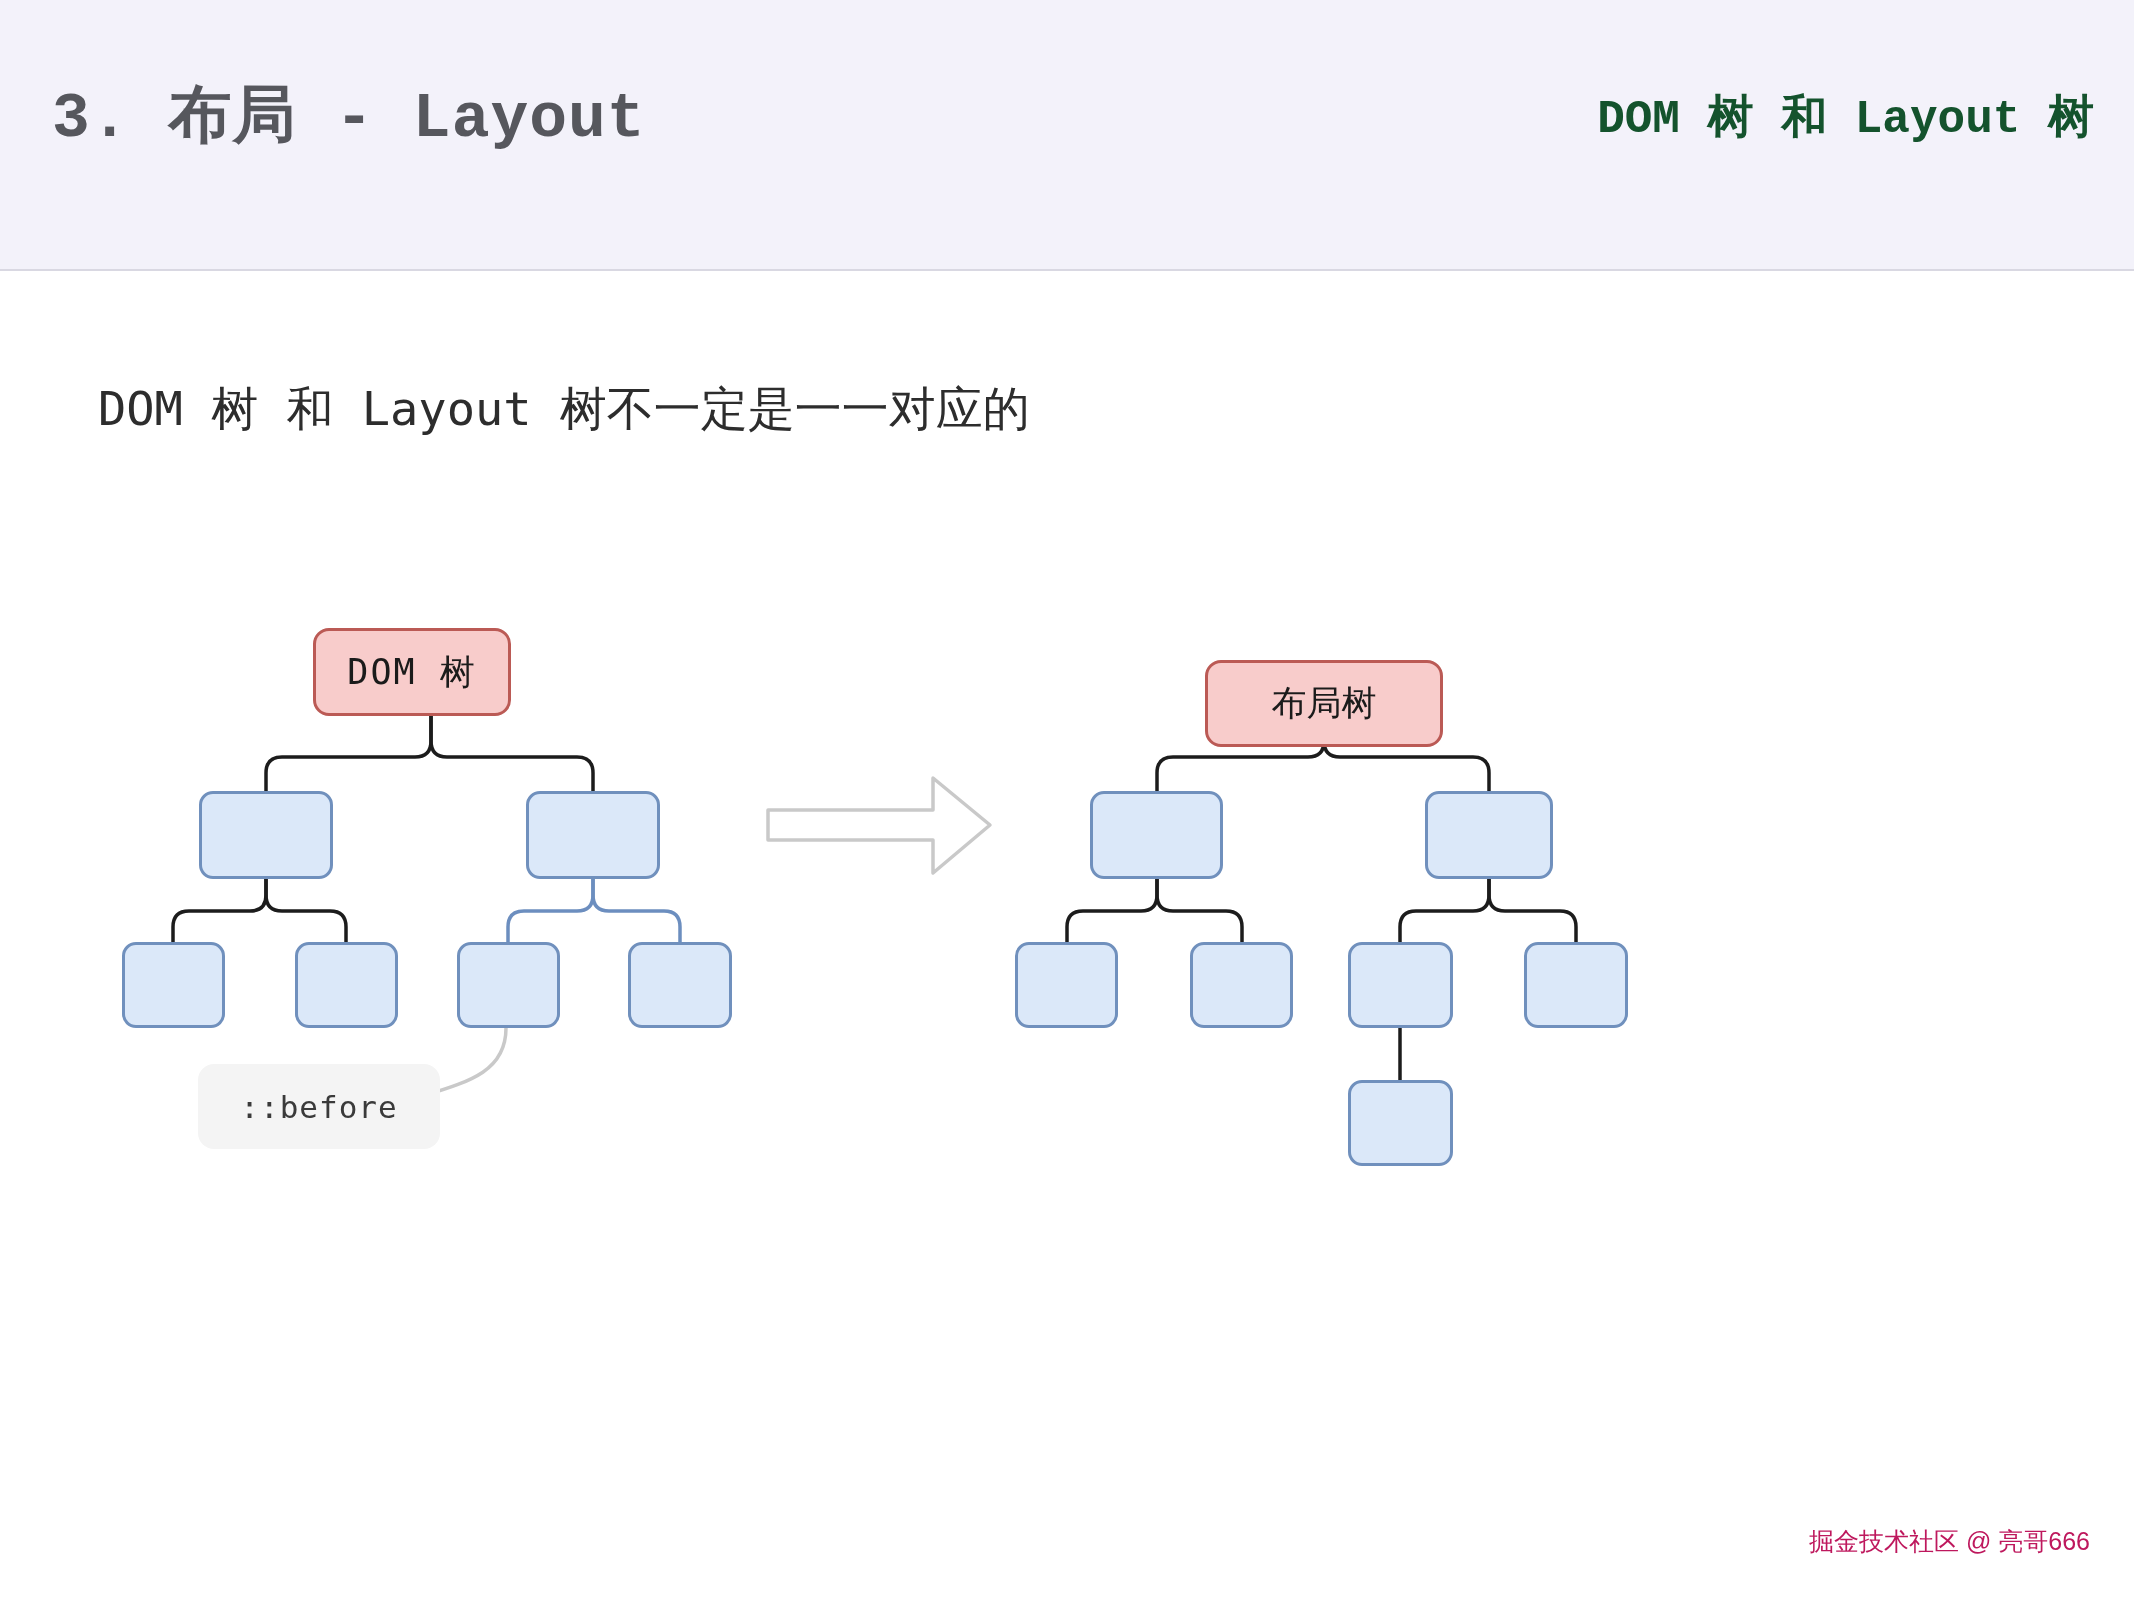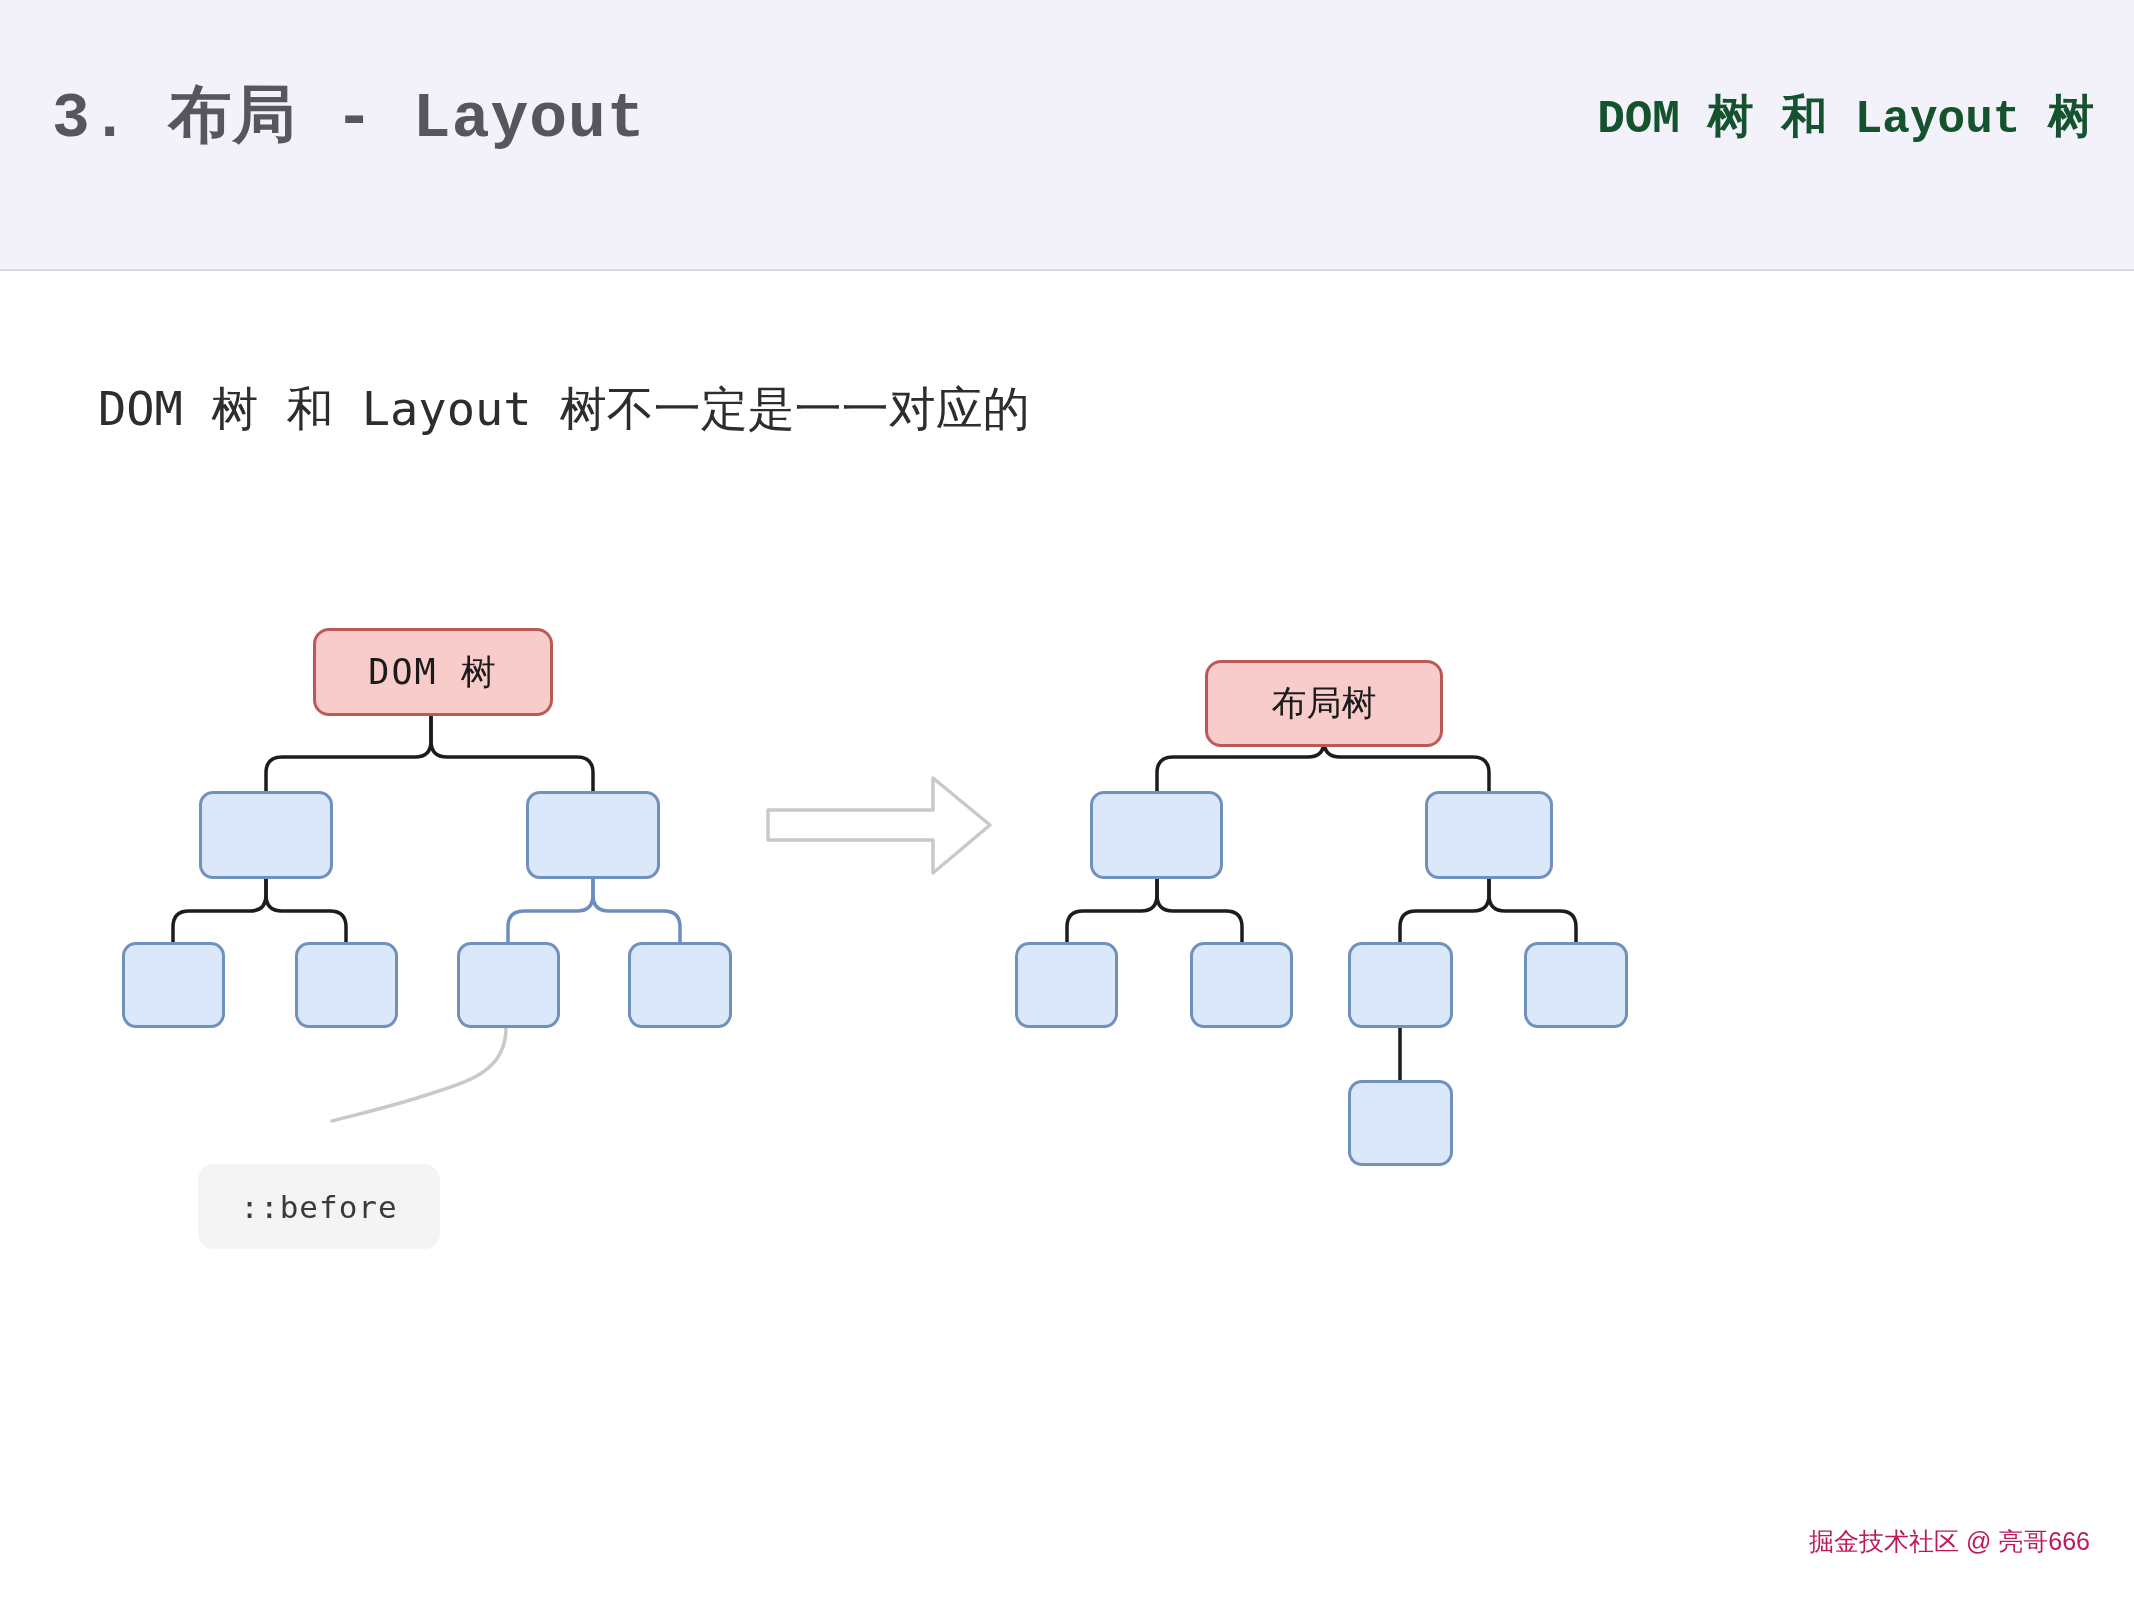--- a/index.html
+++ b/index.html
@@ -102,30 +102,30 @@
     <g fill="none" stroke="#6c8ebf" stroke-width="3.5" stroke-linecap="round">
       <path d="M593,879 V895 Q593,911 577,911 H524 Q508,911 508,927 V942"></path>
       <path d="M593,879 V895 Q593,911 609,911 H664 Q680,911 680,927 V942"></path>
     </g>
 
     <path fill="none" stroke="#c9c9c9" stroke-width="3.5" stroke-linecap="round" d="M506,1028 C506,1072 468,1082 420,1097 C386,1108 350,1116 332,1121"></path>
 
     <polygon points="768,810 933,810 933,778 990,825 933,873 933,840 768,840" fill="#ffffff" stroke="#c9c9c9" stroke-width="3.5" stroke-linejoin="round"></polygon>
   </svg>
 
-  <div class="root-node mono" style="left:313px;top:628px;width:240px;height:88px;">
+  <div class="root-node mono" style="left:313px;top:628px;width:198px;height:88px;">
     <span>DOM 树</span>
   </div>
   <div class="node" style="left:199px;top:791px;width:134px;height:88px;"></div>
   <div class="node" style="left:526px;top:791px;width:134px;height:88px;"></div>
   <div class="node" style="left:122px;top:942px;width:103px;height:86px;"></div>
   <div class="node" style="left:295px;top:942px;width:103px;height:86px;"></div>
   <div class="node" style="left:457px;top:942px;width:103px;height:86px;"></div>
   <div class="node" style="left:628px;top:942px;width:104px;height:86px;"></div>
-  <div class="pseudo-label" style="left:198px;top:1164px;width:242px;height:85px;">
+  <div class="pseudo-label" style="left:198px;top:1064px;width:242px;height:85px;">
     <span>::before</span>
   </div>
 
   <div class="root-node" style="left:1205px;top:628px;width:238px;height:87px;margin-top:32px;">
     <span>布局树</span>
   </div>
   <div class="node" style="left:1090px;top:791px;width:133px;height:88px;"></div>
   <div class="node" style="left:1425px;top:791px;width:128px;height:88px;"></div>
   <div class="node" style="left:1015px;top:942px;width:103px;height:86px;"></div>
   <div class="node" style="left:1190px;top:942px;width:103px;height:86px;"></div>

